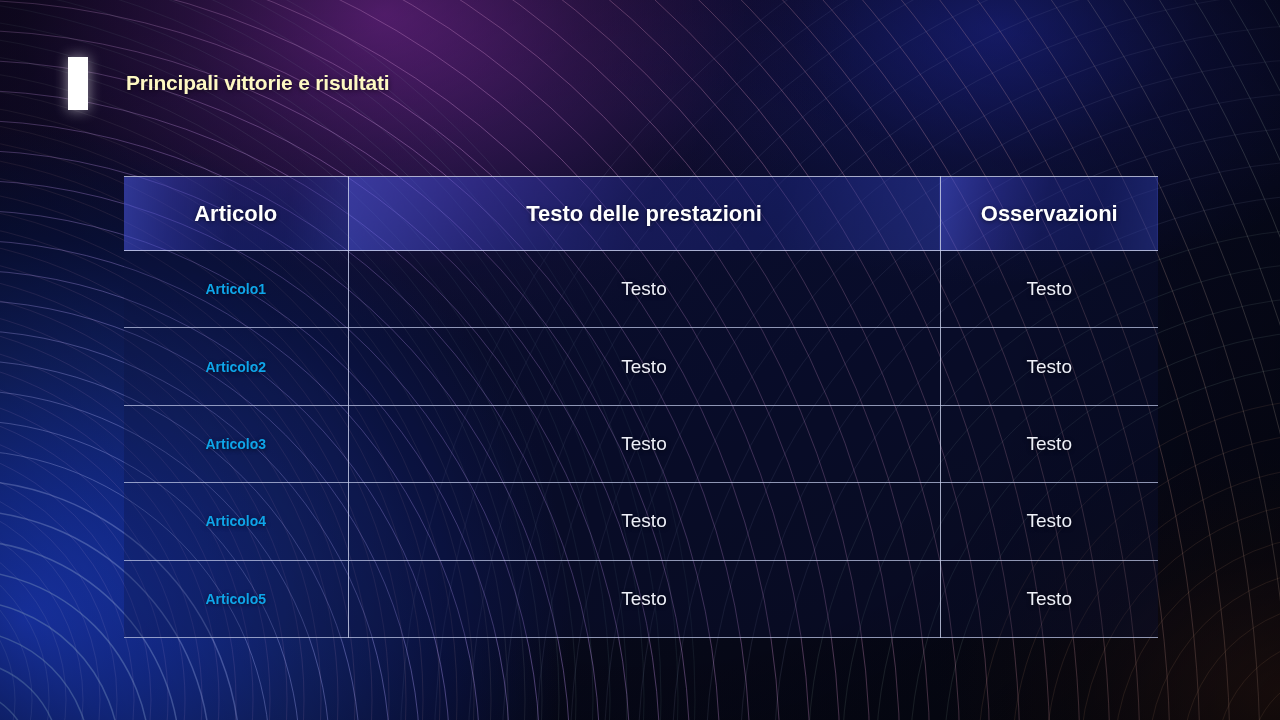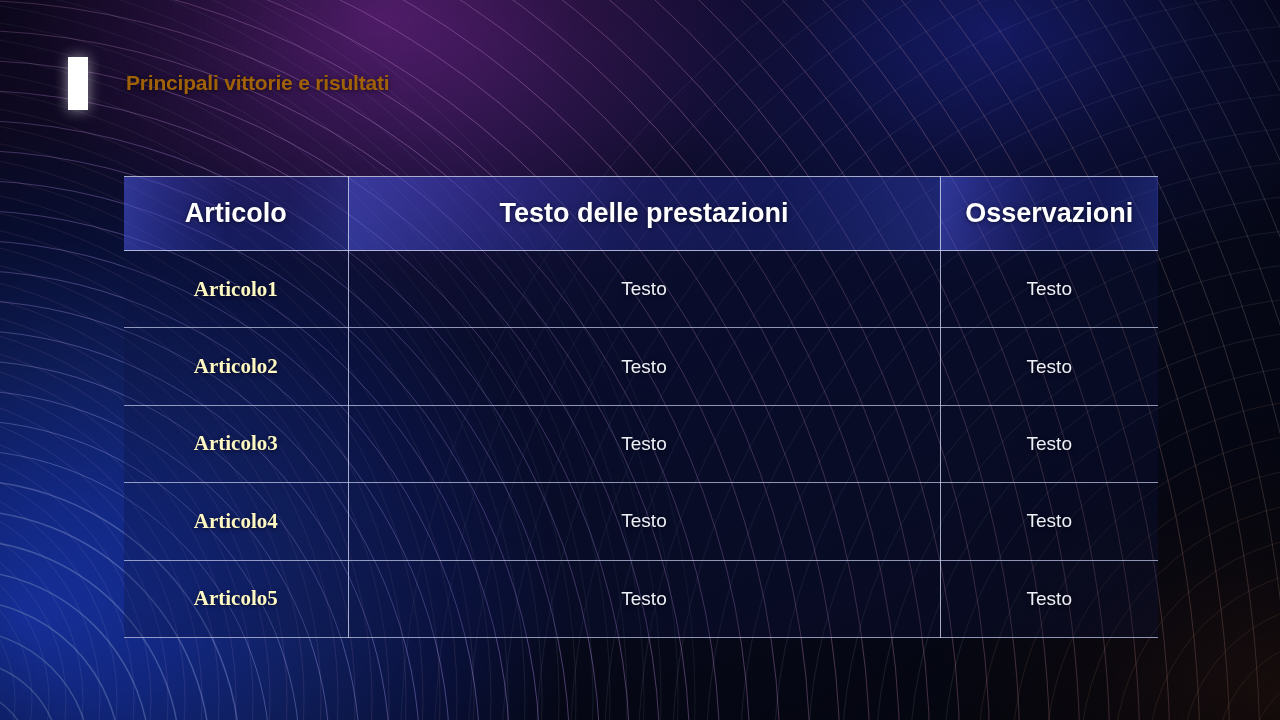--- a/index.html
+++ b/index.html
@@ -44,21 +44,21 @@
   }
   #accent-bar {
     position:absolute; left:68px; top:57px;
     width:20px; height:53px;
     background:#ffffff;
     box-shadow:0 0 14px rgba(255,255,255,0.55);
   }
   #page-title {
     position:absolute; left:126px; top:71px;
     font-size:21px; font-weight:bold;
-    color:#a16207;
+    color:#fef9c3;
     letter-spacing:-0.2px;
     text-shadow:0 1px 5px rgba(0,0,0,0.65);
   }
 
   
   #table-wrap {
     position:absolute;
     left:124px; top:176px;
     width:1034px; height:462px;
   }
@@ -77,41 +77,40 @@
     border-top:1.6px solid rgba(196,204,235,0.72);
     border-bottom:1.6px solid rgba(196,204,235,0.72);
     border-right:1.6px solid rgba(210,216,242,0.78);
     padding:0;
   }
   #data-table th:last-child, #data-table td:last-child { border-right:none; }
 
   
   #data-table thead tr { height:74px; }
   #data-table thead th {
-    font-size:27px; font-weight:bold;
+    font-size:22px; font-weight:bold;
     color:#ffffff;
     text-shadow:0 1px 4px rgba(0,0,0,0.55);
     background:linear-gradient(100deg,
         rgba(70,82,214,0.62) 0%,
         rgba(56,62,186,0.52) 22%,
         rgba(36,44,146,0.44) 48%,
         rgba(30,40,136,0.46) 72%,
         rgba(44,58,164,0.55) 100%);
     border-top:1.6px solid rgba(206,212,240,0.80);
     border-bottom:1.6px solid rgba(206,212,240,0.80);
   }
 
   #data-table tbody tr { height:64.6px; }
   #data-table tbody td {
     background:rgba(14,20,62,0.30);
   }
   #data-table tbody td.col-item {
-    font-size:21px; font-weight:bold; color:#fef9c3;
+    font-size:14px; font-weight:bold; color:#0ea5e9;
     text-shadow:0 1px 4px rgba(0,0,0,0.6);
-    font-family:Liberation Serif, serif;
   }
   #data-table tbody td.col-txt {
     font-size:19px; font-weight:normal; color:#eef0f8;
     text-shadow:0 1px 4px rgba(0,0,0,0.6);
   }
 </style>
 </head>
 <body>
 
 <div id="slide">

